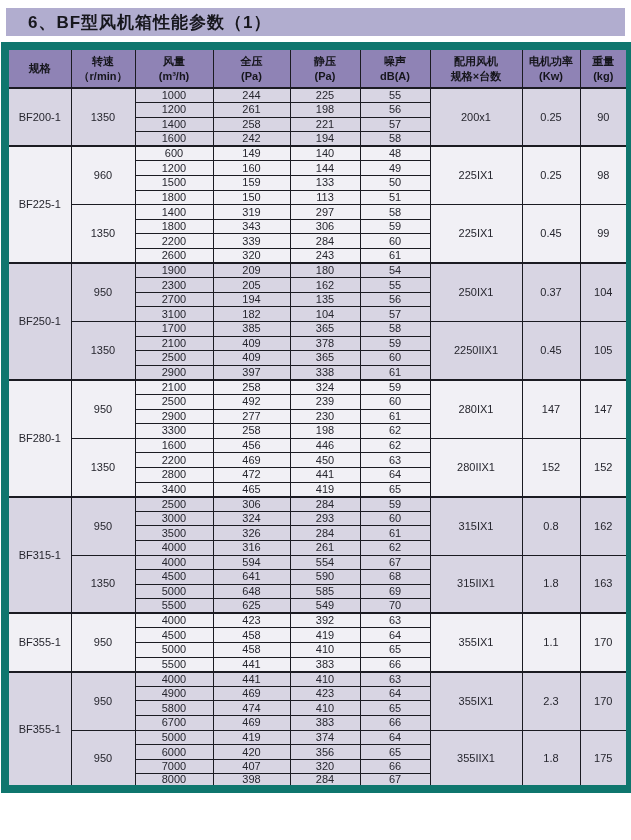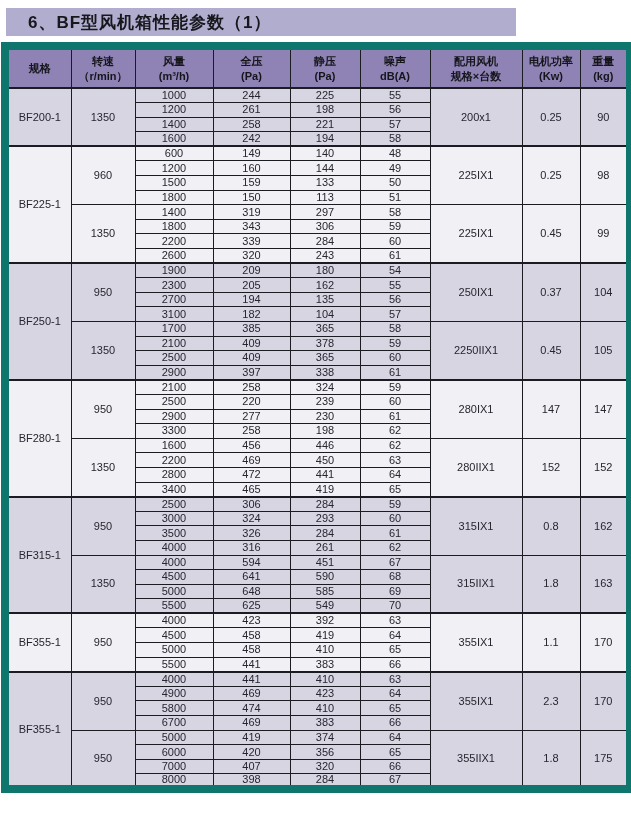--- a/index.html
+++ b/index.html
@@ -5,21 +5,21 @@
   * { margin: 0; padding: 0; box-sizing: border-box; }
   html, body { background: #ffffff; }
   body {
     width: 631px; height: 840px;
     position: relative;
     font-family: "Liberation Sans", "DejaVu Sans", sans-serif;
     overflow: hidden;
   }
   .title-bar {
     position: absolute; left: 6px; top: 8px;
-    width: 510px; height: 28px;
+    width: 619px; height: 28px;
     background: #b1adcf;
     display: flex; align-items: center;
     padding-left: 22px;
   }
   .title-bar .title-text {
     font-size: 17px; font-weight: bold; color: #17171d;
     letter-spacing: 1px;
   }
   table.spec-table {
     position: absolute; left: 1px; top: 42px;
@@ -258,21 +258,21 @@
         <td>2100</td>
         <td>258</td>
         <td>324</td>
         <td>59</td>
         <td rowspan="4">280IX1</td>
         <td rowspan="4">147</td>
         <td rowspan="4">147</td>
       </tr>
       <tr class="pale">
         <td>2500</td>
-        <td>220</td>
+        <td>492</td>
         <td>239</td>
         <td>60</td>
       </tr>
       <tr class="pale">
         <td>2900</td>
         <td>277</td>
         <td>230</td>
         <td>61</td>
       </tr>
       <tr class="pale">
@@ -335,21 +335,21 @@
       <tr class="lavender">
         <td>4000</td>
         <td>316</td>
         <td>261</td>
         <td>62</td>
       </tr>
       <tr class="lavender">
         <td rowspan="4">1350</td>
         <td>4000</td>
         <td>594</td>
-        <td>451</td>
+        <td>554</td>
         <td>67</td>
         <td rowspan="4">315IIX1</td>
         <td rowspan="4">1.8</td>
         <td rowspan="4">163</td>
       </tr>
       <tr class="lavender">
         <td>4500</td>
         <td>641</td>
         <td>590</td>
         <td>68</td>

